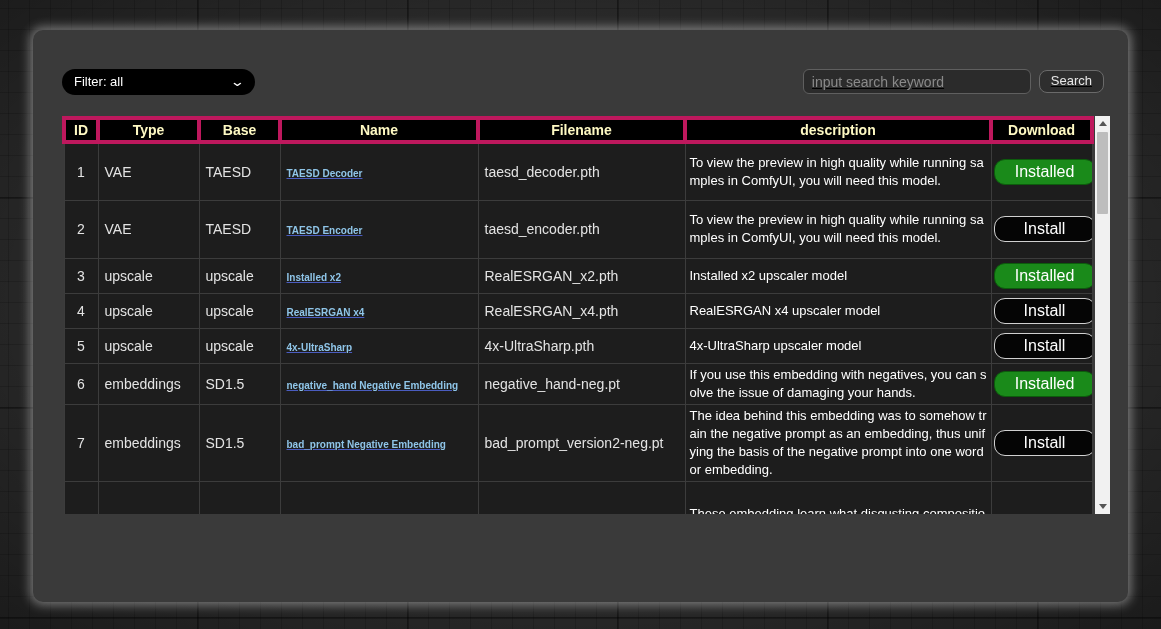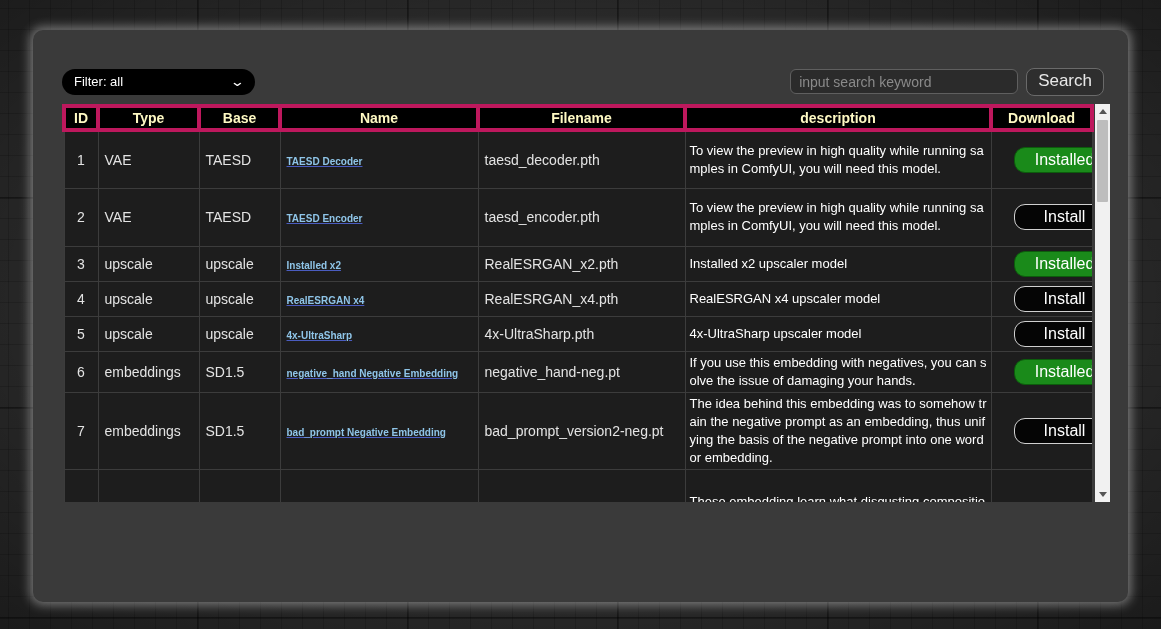--- a/index.html
+++ b/index.html
@@ -21,38 +21,38 @@
   }
   .panel{
     position:absolute;left:33px;top:30px;width:1095px;height:572px;z-index:2;
     background:#3a3a3a;border-radius:10px;
     box-shadow:0 0 11px 3px rgba(255,255,255,0.40);
     box-sizing:border-box;
   }
   
   .toolbar{
     display:flex;justify-content:space-between;align-items:center;
-    margin:38px 24px 9px 29px;height:27px;
+    margin:38px 24px 21px 29px;height:27px;text-decoration:underline;
   }
   .filter-select{
     width:193px;height:26px;background:#000;border-radius:13px;
     color:#fff;font-size:13px;display:flex;align-items:center;
     padding:0 12px;box-sizing:border-box;cursor:default;
   }
   .filter-select .chev{margin-left:auto;font-size:13px;color:#fff;line-height:10px;transform:scaleX(1.4);}
   .search-group{display:flex;align-items:center;gap:8px;}
   .search-input{
     width:228px;height:25px;background:#2b2b2b;border:1px solid #5f5f5f;border-radius:6px;
     color:#fca5a5;font-size:14px;padding:0 8px;box-sizing:border-box;outline:none;
     font-family:"Liberation Sans",sans-serif;
   }
   .search-input::placeholder{color:#8a8a8a;}
   .btn{
     background:#2e2e2e;border:1px solid #6a6a6a;border-radius:8px;
-    color:#e8e8e8;font-size:17px;padding:2px 11px 4px 11px;cursor:pointer;
+    color:#e8e8e8;font-size:13px;padding:2px 11px 4px 11px;cursor:pointer;
     font-family:"Liberation Sans",sans-serif;
   }
   
   .table-wrap{margin:0 18px 0 29px;height:398px;display:flex;}
   .table-clip{flex:1;overflow:hidden;}
   table{border-collapse:collapse;width:1028px;table-layout:fixed;}
   col.c-id{width:34px}col.c-type{width:101px}col.c-base{width:81px}
   col.c-name{width:198px}col.c-file{width:207px}col.c-desc{width:306px}col.c-dl{width:101px}
   th{
     background:#000;color:#fef9c3;font-size:14px;font-weight:bold;
@@ -73,21 +73,21 @@
   tbody tr:nth-child(6){height:40px}
   tbody tr:nth-child(7){height:74px}
   tbody tr:nth-child(8){height:84px}
   a.name-link{
     font-weight:bold;font-size:10px;color:var(--link,#8fc5e8);
     text-decoration:underline;text-decoration-color:#4a5cc0;cursor:pointer;
   }
   .dl-btn{
     width:102px;height:26px;border-radius:11px;font-size:16px;color:#fff;
     background:#050505;border:1px solid #d0d0d0;cursor:pointer;
-    font-family:"Liberation Sans",sans-serif;padding:0;margin-left:20px;
+    font-family:"Liberation Sans",sans-serif;padding:0;
   }
   .dl-btn.installed{background:var(--installed,#1a8a1a);border:1px solid #0c5c0c;}
   
   .scrollbar{width:15px;background:#f1f1f1;display:flex;flex-direction:column;align-items:center;}
   .sb-arrow{width:15px;height:15px;display:flex;align-items:center;justify-content:center;cursor:pointer;}
   .sb-arrow span{width:0;height:0;border-left:4px solid transparent;border-right:4px solid transparent;}
   .sb-arrow.up span{border-bottom:5px solid #555;}
   .sb-arrow.down span{border-top:5px solid #555;}
   .sb-arrow.down{margin-top:auto;}
   .sb-thumb{width:11px;height:82px;background:#bdbdbd;border-radius:1px;margin-top:1px;cursor:pointer;}

